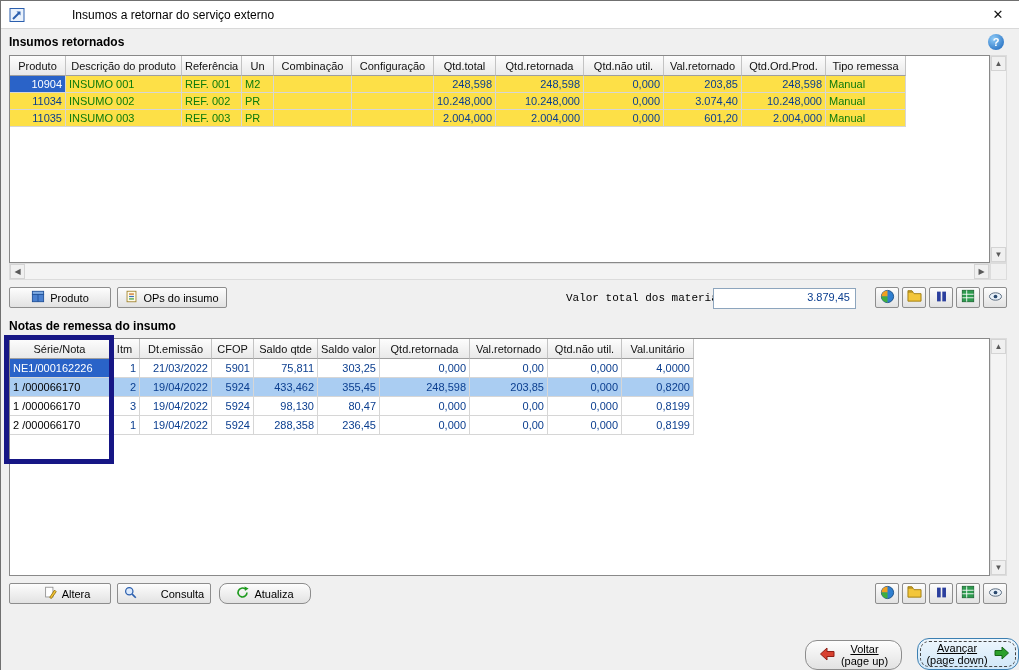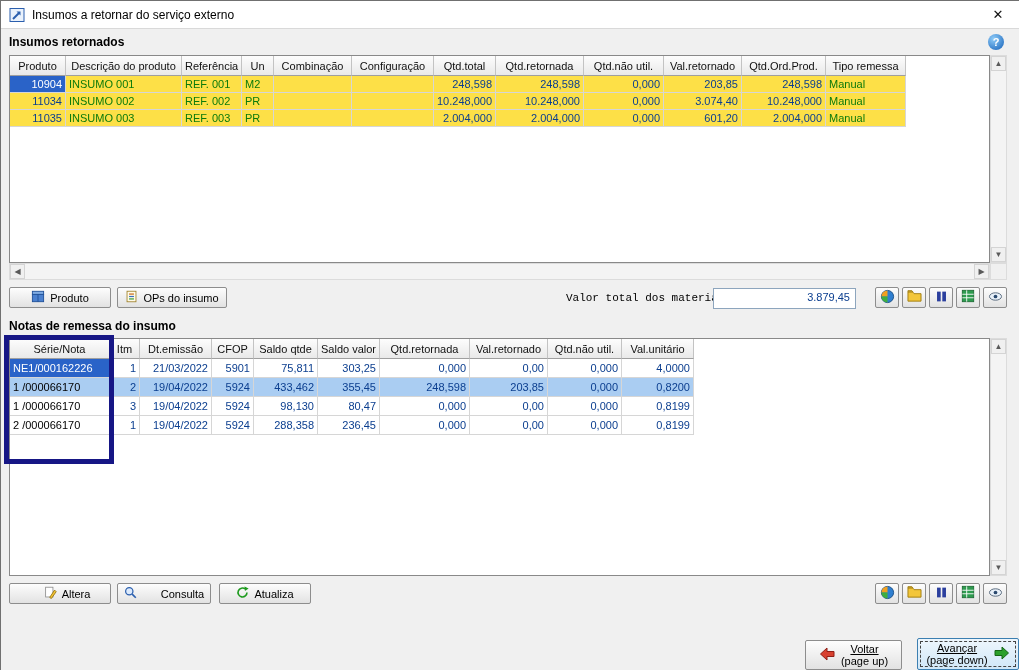--- a/index.html
+++ b/index.html
@@ -2,21 +2,21 @@
 <html><head>
 <meta charset="utf-8">
 <style>
   html,body{margin:0;padding:0;}
   body{font-family:"Liberation Sans",sans-serif;font-size:11px;color:#1a1a1a;background:#f0f0f0;}
 
   .window{position:relative;width:1019px;height:670px;background:#f0f0f0;border:1px solid #707070;overflow:hidden;}
 
   
   .titlebar{position:absolute;left:0;top:0;width:100%;height:28px;background:#ffffff;border-bottom:1px solid #d9d9d9;display:flex;align-items:center;gap:7px;padding-left:8px;box-sizing:border-box;}
-  .titlebar .title{font-size:12px;color:#000;}
+  .titlebar .title{font-size:12px;color:#000;margin-left:40px;}
   .close-btn{position:absolute;right:0;top:0;width:44px;height:27px;border:none;background:transparent;font-size:13px;color:#111;display:flex;align-items:center;justify-content:center;cursor:pointer;font-family:inherit;}
   .app-icon{width:16px;height:16px;display:inline-flex;}
 
   
   .section-title{position:absolute;font-weight:bold;font-size:12px;color:#000;}
   #sec1-title{left:8px;top:34px;}
   #sec2-title{left:8px;top:318px;}
   .help{position:absolute;right:16px;top:33px;width:16px;height:16px;border-radius:50%;
         background:radial-gradient(circle at 35% 30%, #8ecbf8, #1460b8);color:#fff;font-weight:bold;
         font-size:11px;display:flex;align-items:center;justify-content:center;cursor:pointer;}
@@ -55,21 +55,21 @@
       background:linear-gradient(#fdfdfd,#e2e2e2);border:1px solid #8d8d8d;border-radius:2px;cursor:pointer;box-sizing:border-box;padding:0;}
   .label{position:absolute;color:#000;}
   .field{position:absolute;background:#fff;border:1px solid #8da5bd;color:#0b3e8f;text-align:right;
       padding:2px 5px;font-size:11px;box-sizing:border-box;}
 
   
   .annotation{position:absolute;border:5px solid #161685;background:transparent;z-index:30;pointer-events:none;box-sizing:border-box;}
 
   
   .navbtn{position:absolute;display:flex;align-items:center;justify-content:center;gap:6px;padding:2px 6px;
-      background:linear-gradient(#fdfdfd,#e2e2e2);border:1px solid #8d8d8d;border-radius:2px;cursor:pointer;
+      background:linear-gradient(#fdfdfd,#e2e2e2);border:1px solid #8d8d8d;border-radius:12px;cursor:pointer;
       font-family:inherit;font-size:11px;box-sizing:border-box;}
   .navbtn .lines{display:flex;flex-direction:column;align-items:center;line-height:12px;font-size:11px;color:#000;}
   .navbtn .main{text-decoration:underline;}
   .navbtn.focused{background:linear-gradient(#eef6fd,#d0e7f8);border:1px solid #3c7fb1;outline:1px dashed #444;outline-offset:-4px;margin-left:8px;}
 </style>
 </head>
 <body>
 
 <div class="window">
 
@@ -353,21 +353,21 @@
   <button class="btn" style="left:116px;top:582px;width:94px;gap:24px;">
     <span>
       <svg width="13" height="13" viewBox="0 0 16 16">
         <circle cx="6.5" cy="6.5" r="4.5" fill="#dceafc" stroke="#2b5fae" stroke-width="1.5"></circle>
         <line x1="10" y1="10" x2="14.5" y2="14.5" stroke="#2b5fae" stroke-width="2"></line>
       </svg>
     </span>
     <span>Consulta</span>
   </button>
 
-  <button class="btn" style="left:218px;top:582px;width:92px;">
+  <button class="btn" style="left:218px;top:582px;width:92px;border-radius:8px;">
     <span>
       <svg width="13" height="13" viewBox="0 0 16 16">
         <path d="M13.5 8 a5.5 5.5 0 1 1 -2.2-4.4" fill="none" stroke="#1f9b1f" stroke-width="2"></path>
         <polygon points="10.5,0.5 15.5,3 11,6" fill="#1f9b1f"></polygon>
       </svg>
     </span>
     <span>Atualiza</span>
   </button>
 
   <div class="ico-cluster" style="left:874px;top:582px;">

